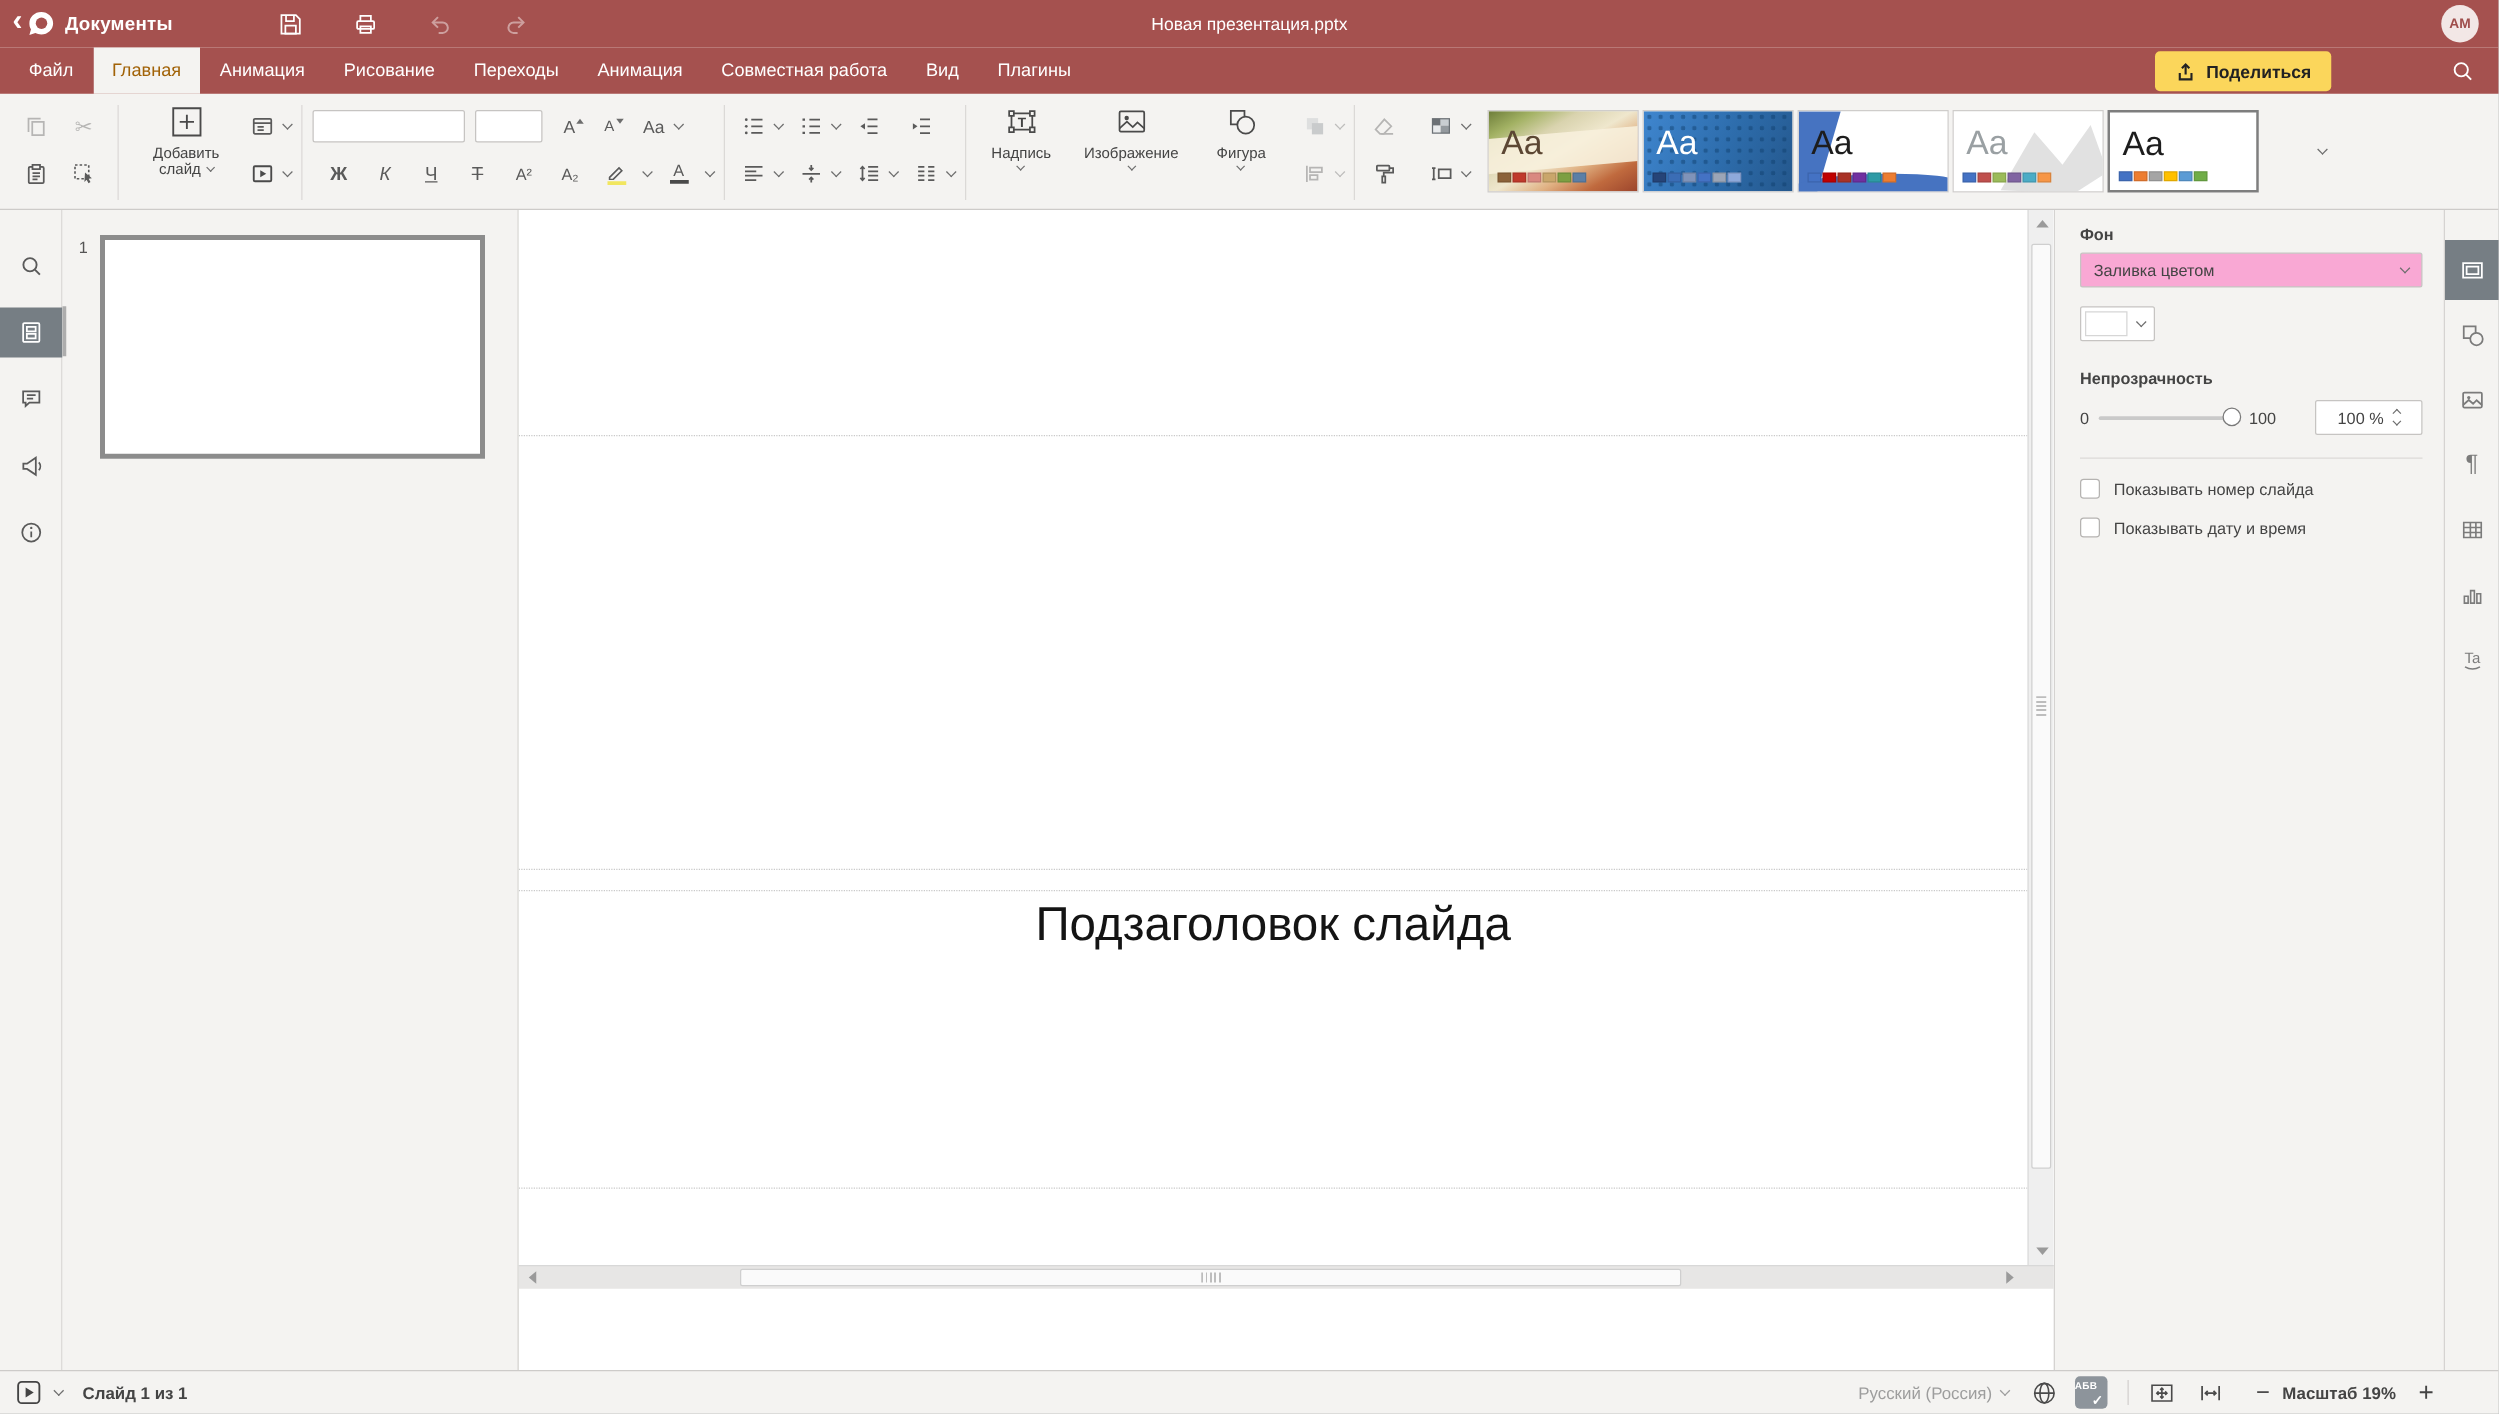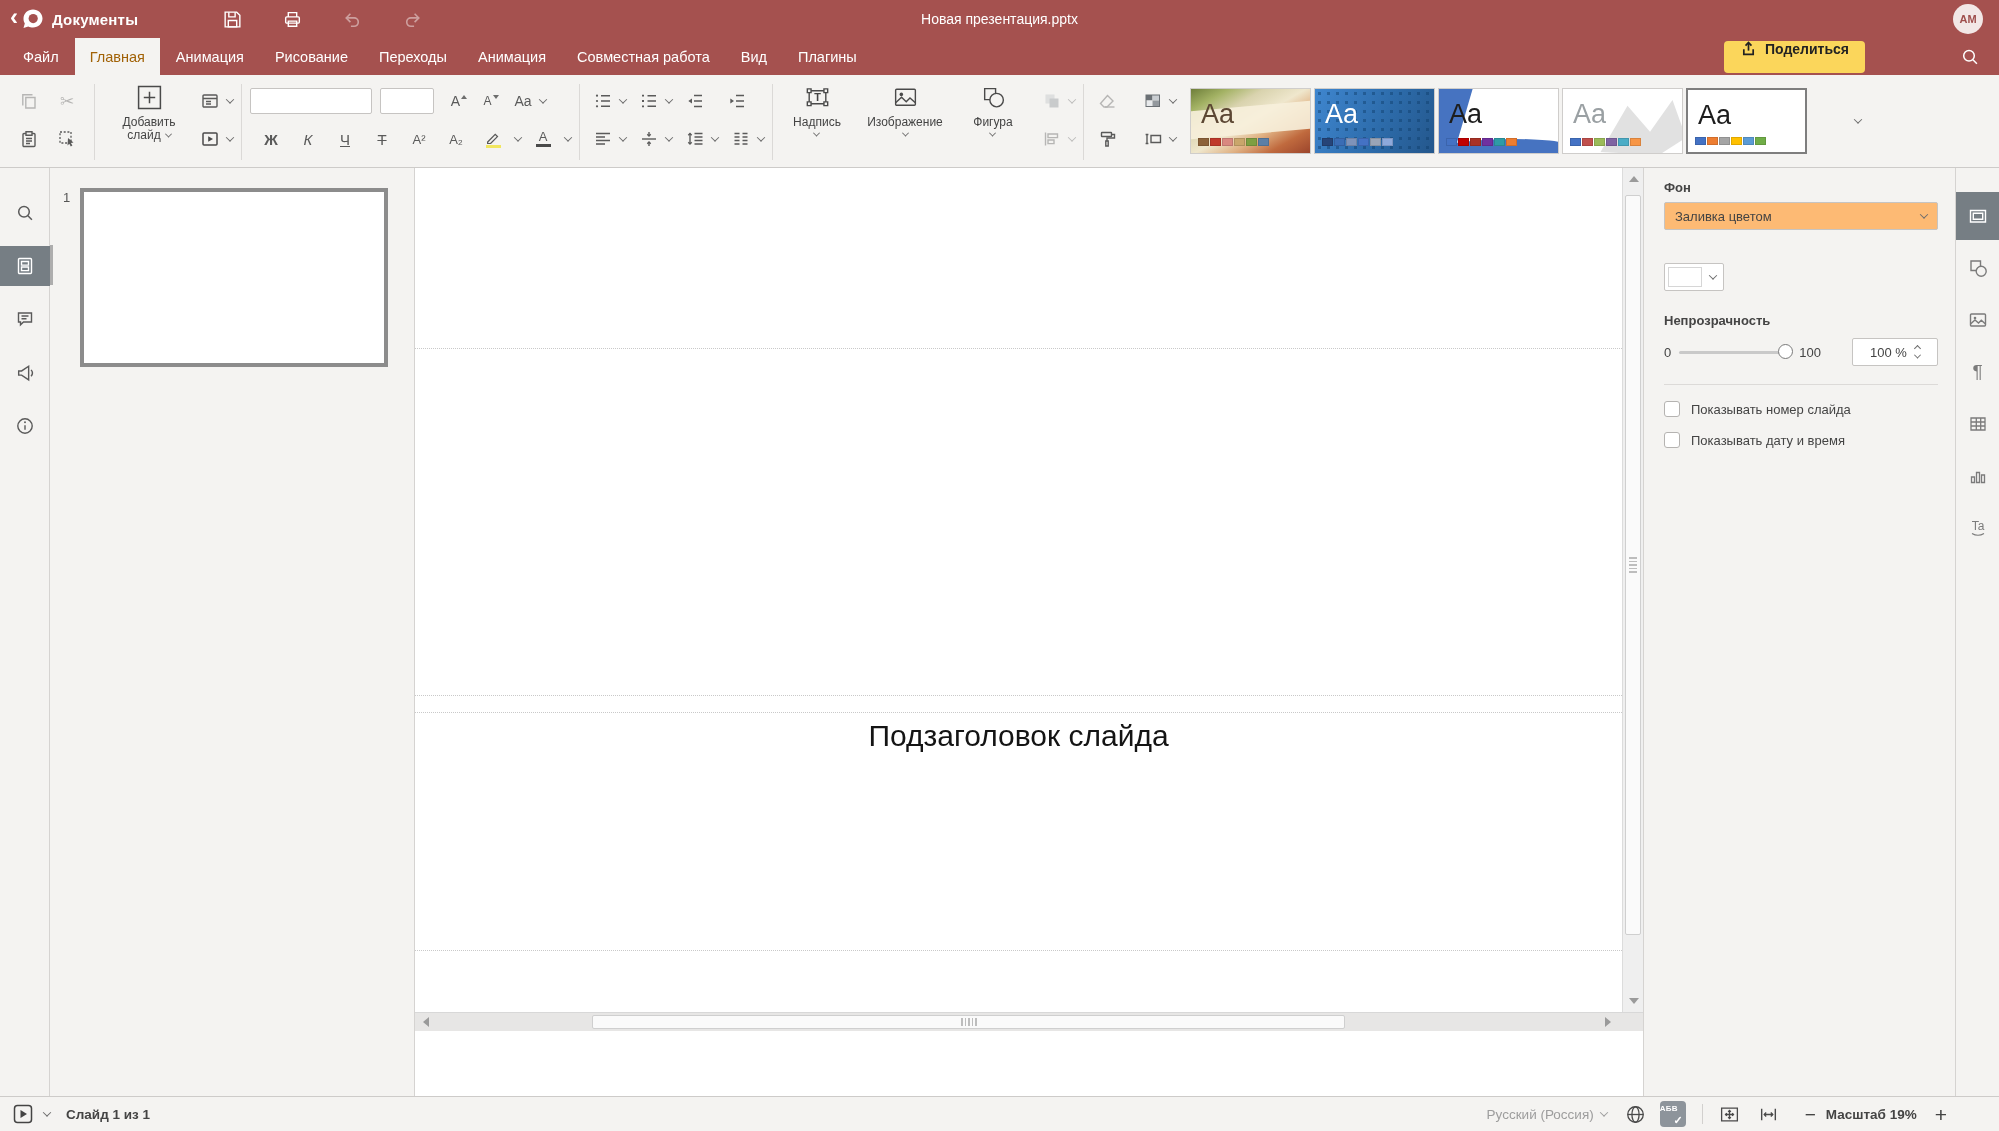--- a/index.html
+++ b/index.html
@@ -25,21 +25,21 @@
   .hd-btn{width:24px;height:24px;display:flex;align-items:center;justify-content:center}
   .dim{opacity:.45}
   .doc-title{position:absolute;left:50%;transform:translateX(-50%);font-size:14px;color:#fff;white-space:nowrap}
   .avatar{position:absolute;right:16px;top:4px;width:30px;height:30px;border-radius:50%;background:#F2E7E6;color:#9F4E4C;font-size:11px;font-weight:bold;display:flex;align-items:center;justify-content:center}
 
   
   .tabbar{height:37px;background:var(--red);display:flex;align-items:stretch;position:relative;flex:0 0 auto}
   .tab{display:flex;align-items:center;padding:0 15px;color:#fff;font-size:14.5px;cursor:default;margin-left:1px}
   .tab:first-child{margin-left:8px}
   .tab.active{background:var(--bg);color:#a16207}
-  .share-btn{position:absolute;right:134px;top:3px;height:30px;background:var(--yellow);border:none;border-radius:4px;display:flex;align-items:flex-end;gap:8px;padding:16px 16px;font-family:inherit;font-size:14px;font-weight:bold;color:#222}
+  .share-btn{position:absolute;right:134px;top:3px;height:30px;background:var(--yellow);border:none;border-radius:4px;display:flex;align-items:center;gap:8px;padding:16px 16px;font-family:inherit;font-size:14px;font-weight:bold;color:#222}
   .tab-search{position:absolute;right:18px;top:8px;width:22px;height:22px;display:flex;align-items:center;justify-content:center}
 
   
   .toolbar{height:93px;background:var(--bg);border-bottom:1px solid #CDCBC9;display:flex;align-items:flex-start;padding:7px 0 0 10px;flex:0 0 auto}
   .vdiv{width:1px;background:#DBD9D7;height:76px;margin:2px 8px 0 8px;flex:0 0 auto}
   .tgroup{display:flex;flex-direction:column;flex:0 0 auto}
   .trow{display:flex;align-items:center;height:38px;gap:2px}
   .ibtn{min-width:30px;height:30px;border-radius:2px;display:flex;align-items:center;justify-content:center;color:var(--icon);padding:0 2px}
   .chev{width:6px;height:6px;border-right:1.5px solid #6d6d6d;border-bottom:1.5px solid #6d6d6d;transform:rotate(45deg) translate(-1px,-1px);display:inline-block;flex:0 0 auto}
   .chev.small{width:5px;height:5px}
@@ -90,40 +90,40 @@
 
   .thumbs{width:365px;background:var(--bg);border-right:1px solid var(--bdr);position:relative;flex:0 0 auto}
   .thumb-num{position:absolute;left:13px;top:22px;font-size:13px;color:#555}
   .thumb-slide{position:absolute;left:30px;top:20px;width:308px;height:179px;background:#fff;border:4px solid #8C8C8C}
   .splitter{position:absolute;left:0;top:77px;width:3px;height:40px;background:#ADADAD}
 
   .canvas{width:1228px;display:flex;flex-direction:column;flex:0 0 auto;background:#fff;min-height:0}
   .viewport{position:relative;height:844px;flex:0 0 auto;background:#fff;overflow:hidden}
   .dash{position:absolute;left:0;right:21px;border-top:1.5px dotted #C9C9C9;height:0}
   .slide-title{position:absolute;left:0;right:21px;top:460px;text-align:center;font-size:54px;color:#141414;letter-spacing:.5px}
-  .slide-subtitle{position:absolute;left:0;right:21px;top:551px;text-align:center;font-size:30px;color:#141414}
+  .slide-subtitle{position:absolute;left:0;right:21px;top:551px;text-align:center;font-size:38px;color:#141414}
   .vscroll{position:absolute;top:0;right:0;bottom:0;width:21px;background:#EFEFEF;border-left:1px solid #DCDCDC;display:flex;flex-direction:column;align-items:center}
   .vthumb{position:absolute;top:27px;left:2px;width:16px;height:740px;background:#FAFAFA;border:1px solid #CFCFCF;border-radius:2px;display:flex;align-items:center;justify-content:center}
   .grip-v{width:8px;height:16px;background:repeating-linear-gradient(to bottom,#BDBDBD 0 1.5px,transparent 1.5px 3.5px)}
   .grip-h{width:16px;height:8px;background:repeating-linear-gradient(to right,#BDBDBD 0 1.5px,transparent 1.5px 3.5px)}
   .varrow{position:absolute;left:0;width:21px;height:18px;display:flex;align-items:center;justify-content:center}
   .tri-up{width:0;height:0;border-left:5px solid transparent;border-right:5px solid transparent;border-bottom:6px solid #9a9a9a}
   .tri-dn{width:0;height:0;border-left:5px solid transparent;border-right:5px solid transparent;border-top:6px solid #9a9a9a}
   .tri-lf{width:0;height:0;border-top:5px solid transparent;border-bottom:5px solid transparent;border-right:6px solid #9a9a9a}
   .tri-rt{width:0;height:0;border-top:5px solid transparent;border-bottom:5px solid transparent;border-left:6px solid #9a9a9a}
   .hscroll{height:19px;flex:0 0 auto;background:#E7E6E5;border-top:1px solid #D8D8D8;position:relative}
   .hthumb{position:absolute;left:177px;top:2px;width:753px;height:14px;background:#FAFAFA;border:1px solid #CFCFCF;border-radius:2px;display:flex;align-items:center;justify-content:center}
   .harrow{position:absolute;top:0;width:18px;height:18px;display:flex;align-items:center;justify-content:center}
   .notes{flex:1 1 auto;background:#E9E8E7;border-top:1px solid #D2D0CE;padding:24px 0 0 26px}
   .notes-text{font-size:17px;color:#3c3c3c}
 
   
   .rpanel{width:312px;background:var(--bg);border-left:1px solid var(--bdr);padding:12px 17px 0 20px;flex:0 0 auto;font-size:13px;color:#444}
   .plabel{font-weight:bold;margin-bottom:7px}
-  .pselect{height:28px;background:#fdba74;border:1px solid #C6C4C2;border-radius:2px;display:flex;align-items:center;padding:0 10px;justify-content:space-between;margin-bottom:33px}
+  .pselect{height:28px;background:#f9a8d4;border:1px solid #C6C4C2;border-radius:2px;display:flex;align-items:center;padding:0 10px;justify-content:space-between;margin-bottom:15px}
   .colorbtn{width:60px;height:28px;background:#fff;border:1px solid #C6C4C2;border-radius:2px;display:flex;align-items:center;margin-bottom:22px}
   .colorbtn .swatch{width:34px;height:20px;margin-left:3px;border:1px solid #D6D6D6;background:#fff}
   .colorbtn .cb-chev{flex:1;display:flex;justify-content:center}
   .sliderrow{display:flex;align-items:center;margin-top:10px}
   .srange{position:relative;flex:0 0 112px;height:16px;margin:0 8px}
   .srail{position:absolute;left:0;right:0;top:7px;height:3px;background:#C9C9C9;border-radius:2px}
   .sknob{position:absolute;right:-2px;top:0;width:15px;height:15px;border-radius:50%;background:#fff;border:1px solid #7a7a7a}
   .spin{margin-left:auto;width:86px;height:28px;background:#fff;border:1px solid #C6C4C2;border-radius:2px;display:flex;align-items:center;justify-content:center;gap:8px}
   .spin .arrows{display:flex;flex-direction:column;gap:3px}
   .spin .chev{width:5px;height:5px}

